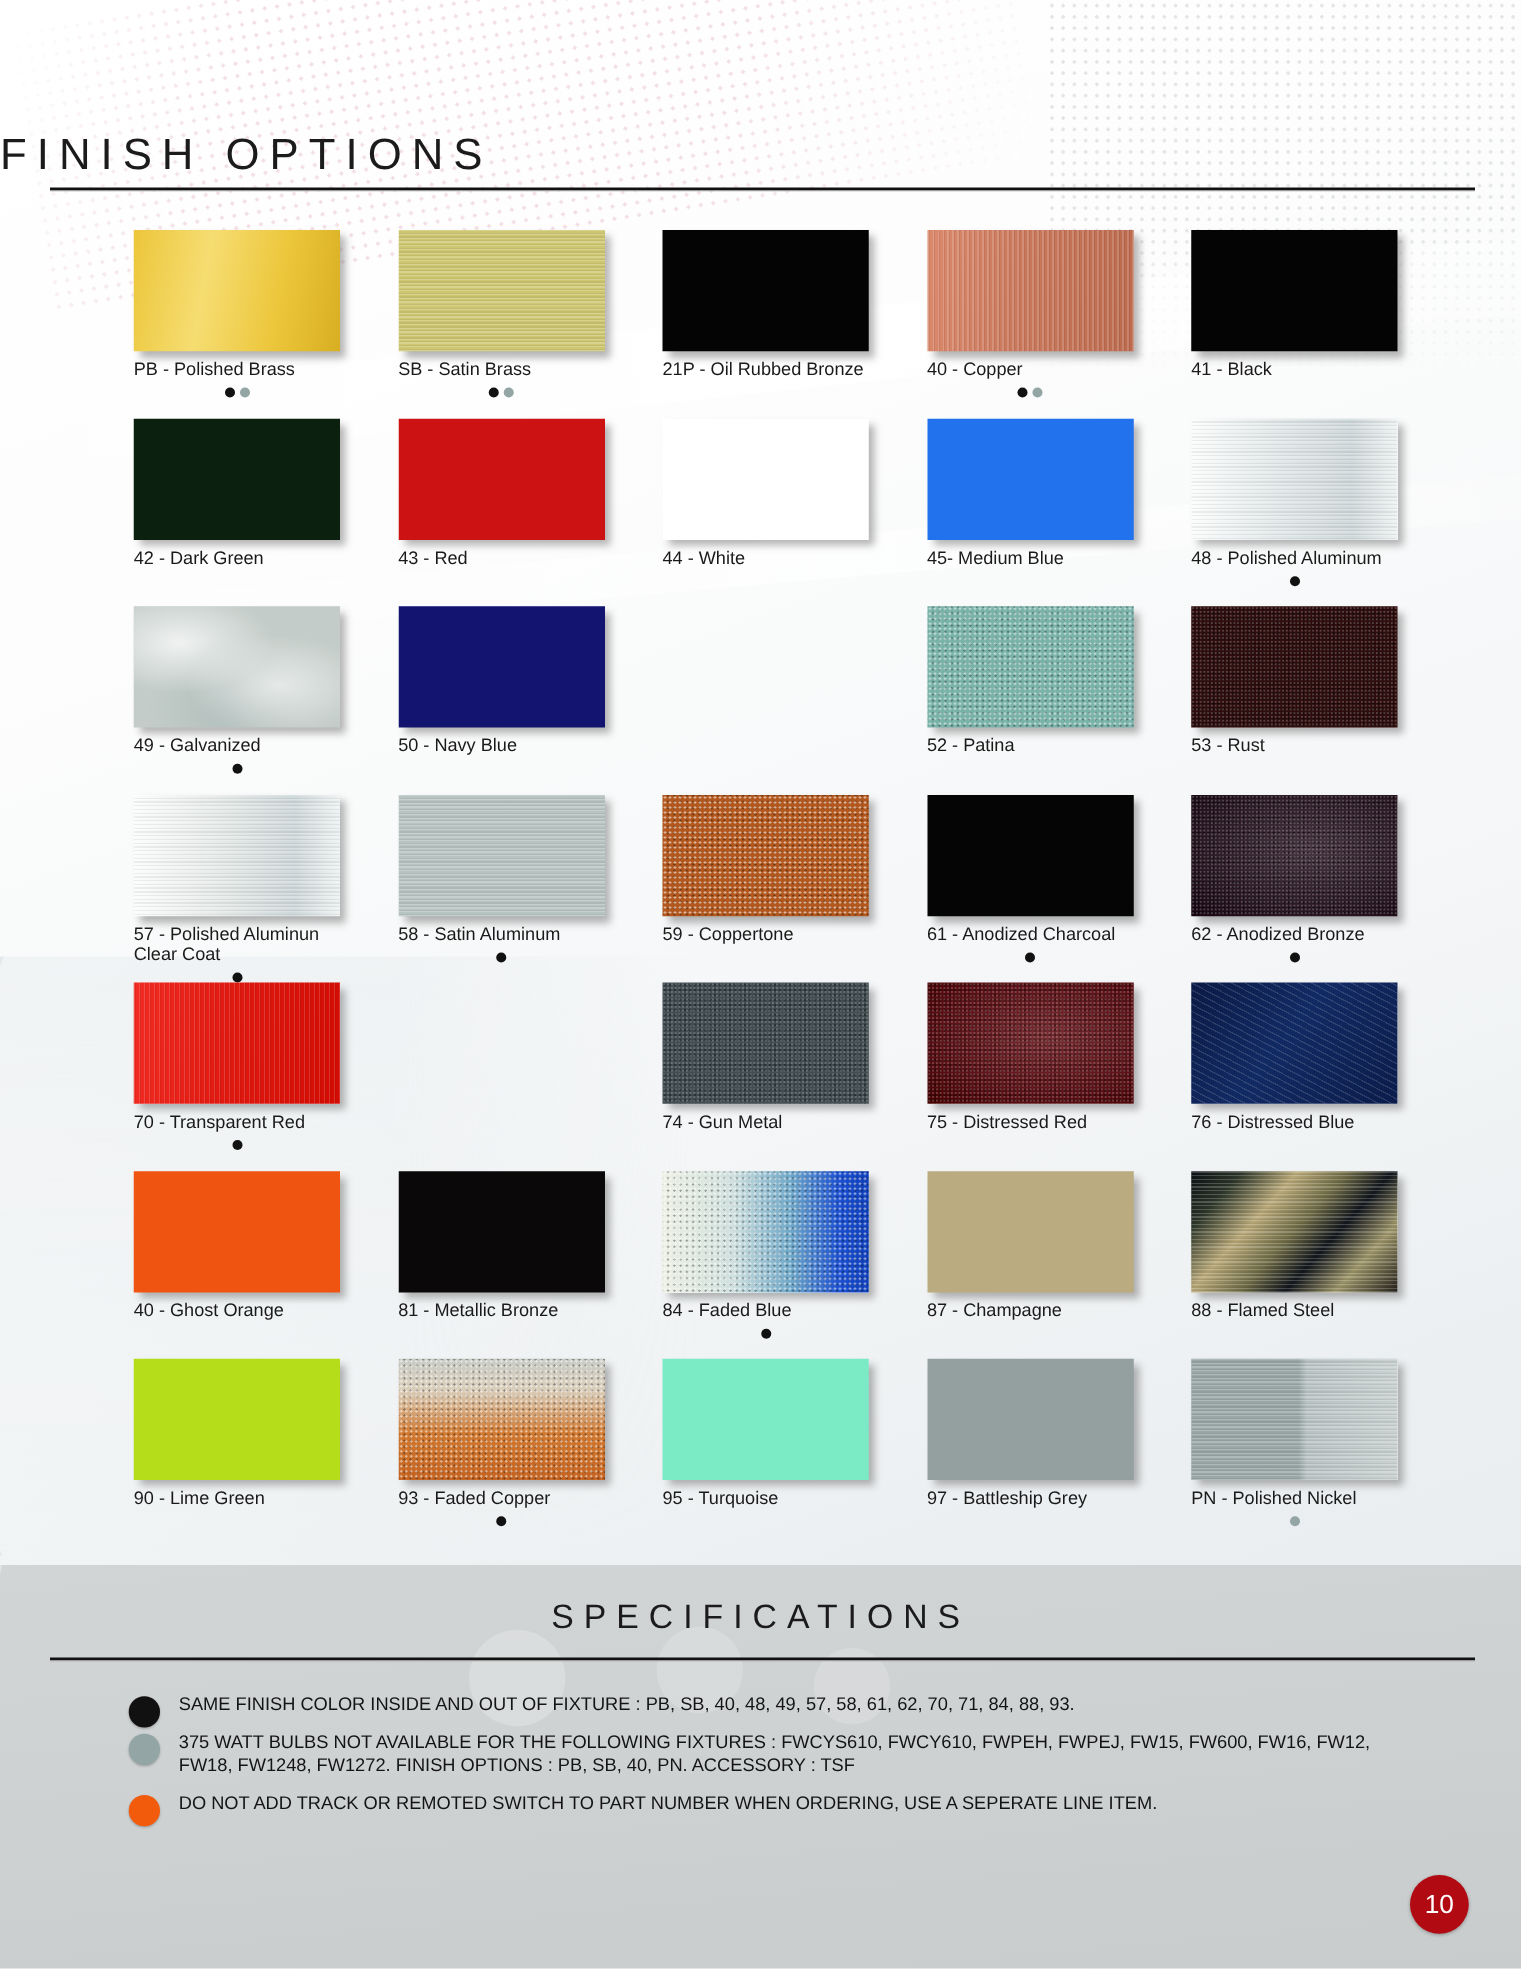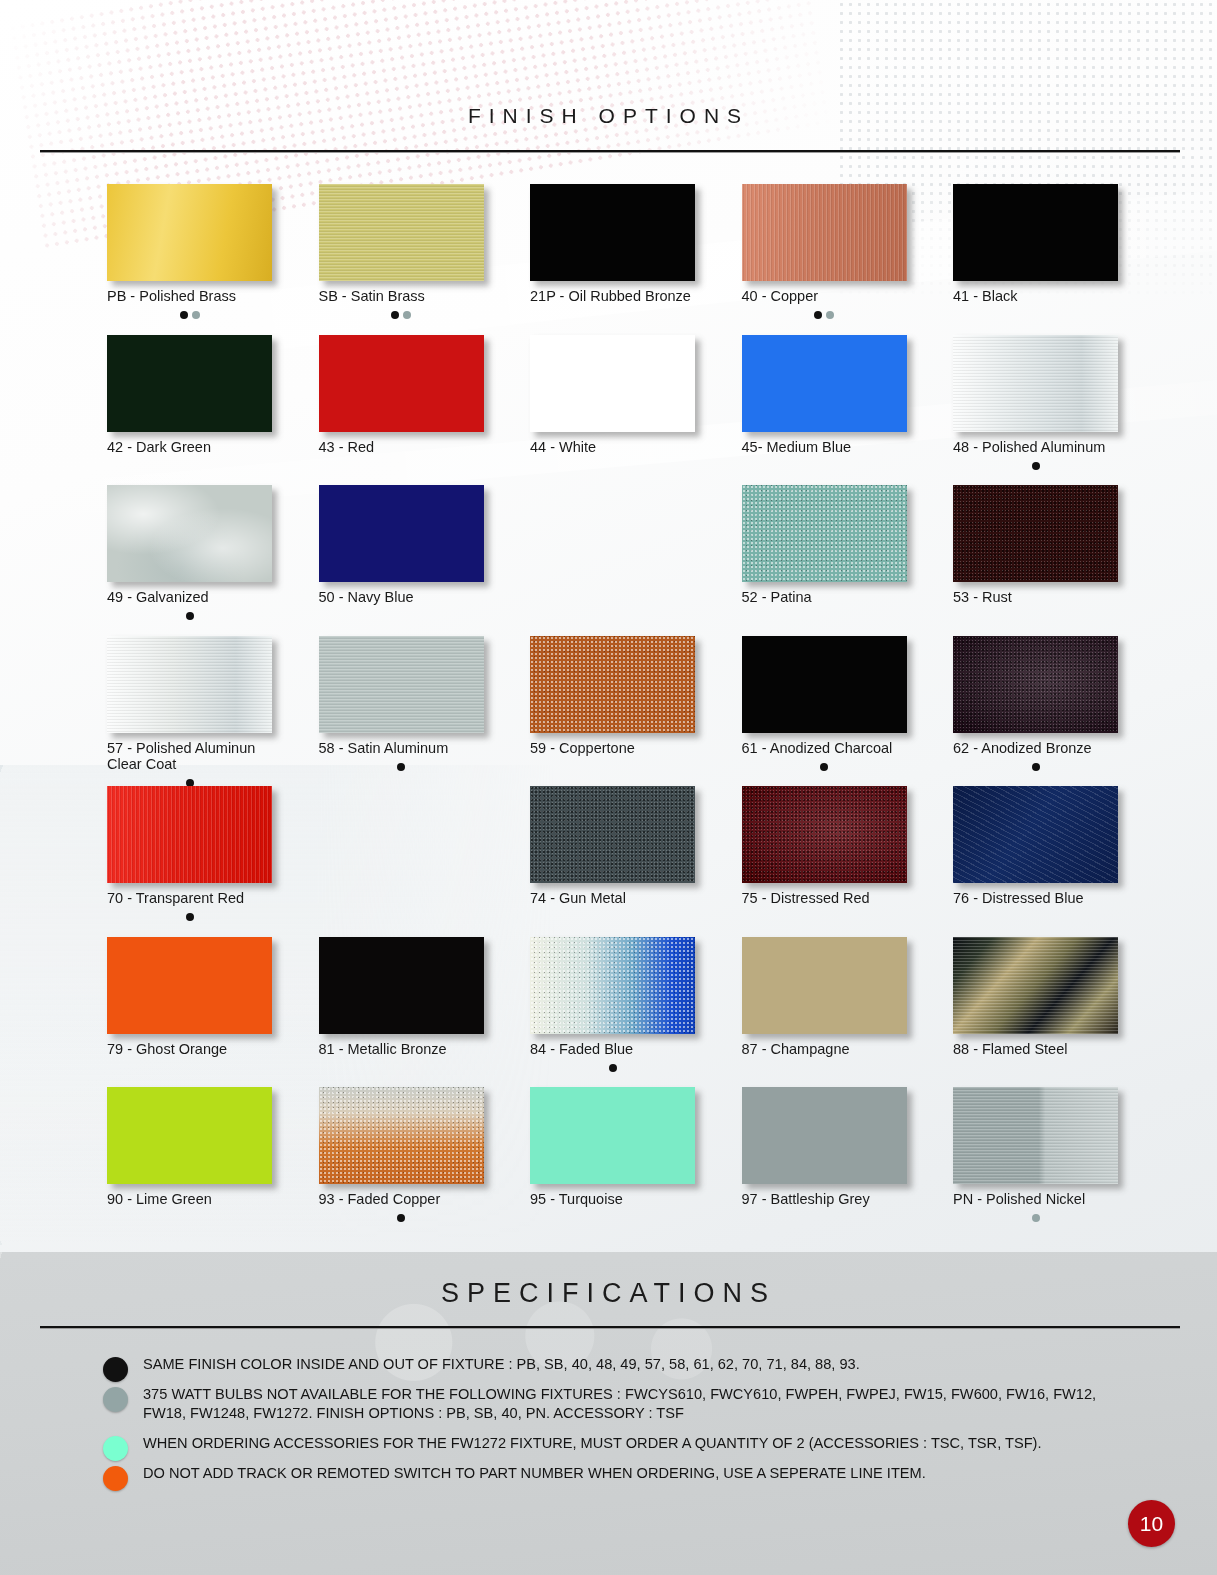--- a/index.html
+++ b/index.html
@@ -53,22 +53,22 @@
     background:
       linear-gradient(100deg,rgba(200,210,216,.22) 0 2px,transparent 2px 64px),
       linear-gradient(172deg,rgba(210,219,224,.18) 0 2px,transparent 2px 90px);
     -webkit-mask-image:linear-gradient(to left,#000 0%,transparent 70%);
     mask-image:linear-gradient(to left,#000 0%,transparent 70%);
   }
 
   
   .page-title{
     position:absolute;top:104px;left:0;width:1217px;
-    text-align:center;
-    font-size:21px;letter-spacing:8px;color:#1b1b1b;font-weight:400;
+    text-align:left;
+    font-size:35px;letter-spacing:8px;color:#1b1b1b;font-weight:400;
   }
   .rule{
     position:absolute;left:40px;width:1140px;height:3px;
     background:linear-gradient(180deg,#111 0 2px,#9a9a9a 2px 3px);
   }
   #title-rule{top:150px;}
 
   
   #grid{position:absolute;top:184px;left:107px;width:1010px;}
   .row{position:relative;height:150.5px;}
@@ -295,21 +295,21 @@
           <div class="swatch" style="background: linear-gradient(128deg, rgb(10, 26, 69) 0%, rgb(18, 42, 99) 45%, rgb(11, 28, 74) 100%);">
             <div class="tx tx-diag"></div>
           </div>
           <div class="cap">76 - Distressed Blue</div>
           <div class="dots"></div>
         </div>
       </div>
       <div class="row">
         <div class="cell" style="left: 0px;">
           <div class="swatch" style="background: rgb(239, 84, 16);"></div>
-          <div class="cap">79 - Ghost Orange</div>
+          <div class="cap">40 - Ghost Orange</div>
           <div class="dots"></div>
         </div>
         <div class="cell" style="left: 211.5px;">
           <div class="swatch" style="background: rgb(10, 8, 8);"></div>
           <div class="cap">81 - Metallic Bronze</div>
           <div class="dots"></div>
         </div>
         <div class="cell" style="left: 423px;">
           <div class="swatch" style="background: linear-gradient(90deg, rgb(238, 240, 228) 0%, rgb(207, 224, 222) 34%, rgb(111, 168, 200) 62%, rgb(27, 79, 208) 86%, rgb(15, 63, 184) 100%);">
             <div class="tx tx-speck"></div>
@@ -371,24 +371,20 @@
         <div class="spec-item">
           <span class="spec-bullet" style="background: rgb(17, 17, 17);"></span>
           <div class="spec-text">SAME FINISH COLOR INSIDE AND OUT OF FIXTURE :  PB, SB, 40, 48, 49, 57, 58, 61, 62, 70, 71, 84, 88, 93.</div>
         </div>
         <div class="spec-item">
           <span class="spec-bullet" style="background: rgb(147, 165, 165);"></span>
           <div class="spec-text">375 WATT BULBS NOT AVAILABLE FOR THE FOLLOWING FIXTURES : FWCYS610, FWCY610, FWPEH, FWPEJ, FW15, FW600, FW16, FW12,
 FW18, FW1248, FW1272.      FINISH OPTIONS : PB, SB, 40, PN.      ACCESSORY  : TSF</div>
         </div>
         <div class="spec-item">
-          <span class="spec-bullet" style="background: rgb(122, 255, 208);"></span>
-          <div class="spec-text">WHEN ORDERING ACCESSORIES FOR THE FW1272 FIXTURE, MUST ORDER A QUANTITY OF 2 (ACCESSORIES : TSC, TSR, TSF).</div>
-        </div>
-        <div class="spec-item">
           <span class="spec-bullet" style="background: rgb(242, 91, 12);"></span>
           <div class="spec-text">DO NOT ADD TRACK OR REMOTED SWITCH TO PART NUMBER WHEN ORDERING, USE A SEPERATE LINE ITEM.</div>
         </div>
       </div>
     <div id="page-badge">10</div>
   </div>
 
 </div>
 
 </body></html>

